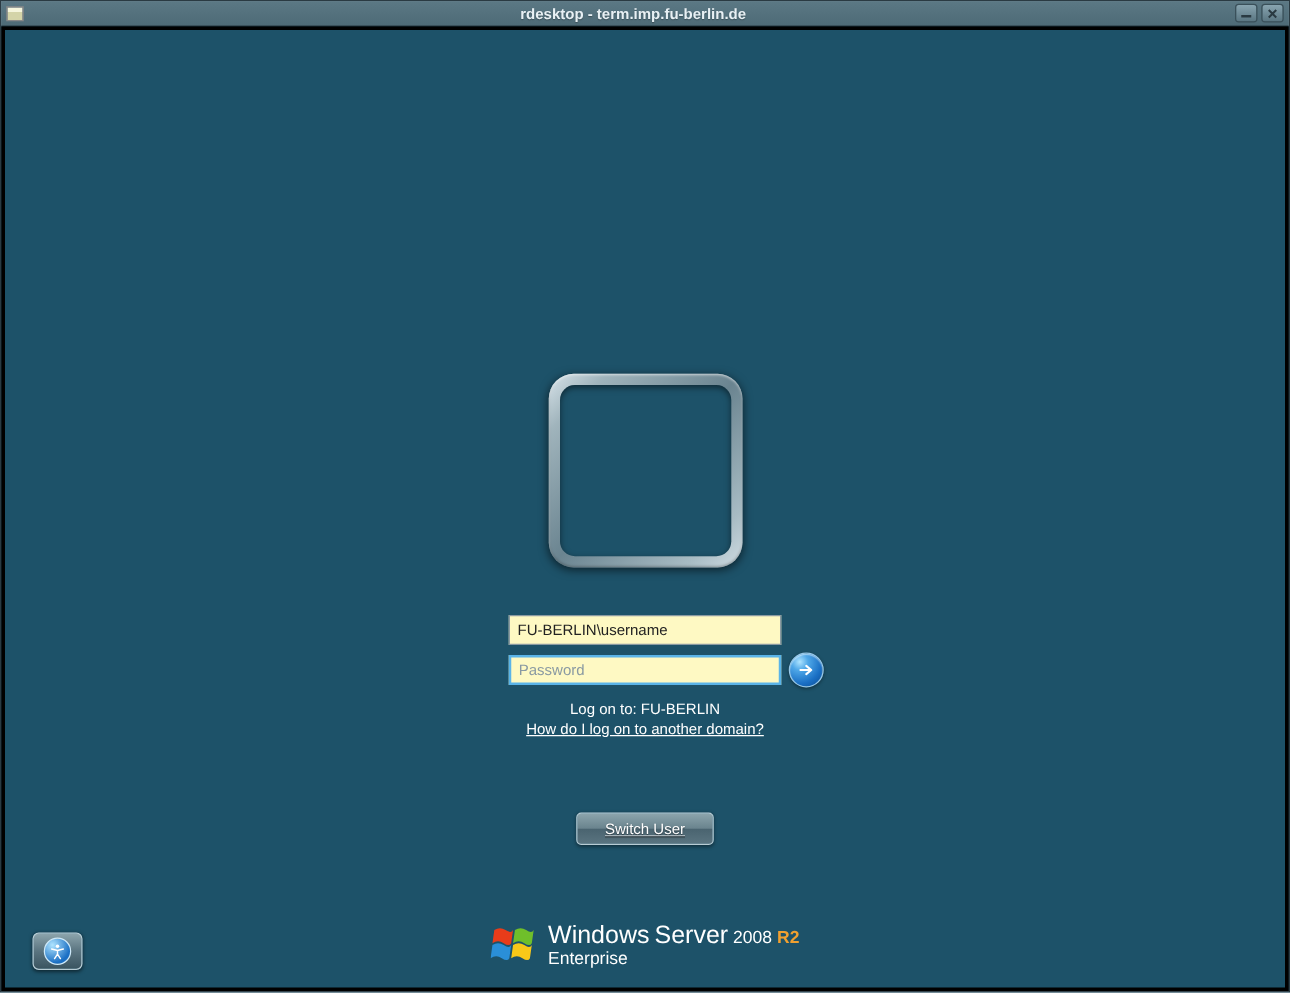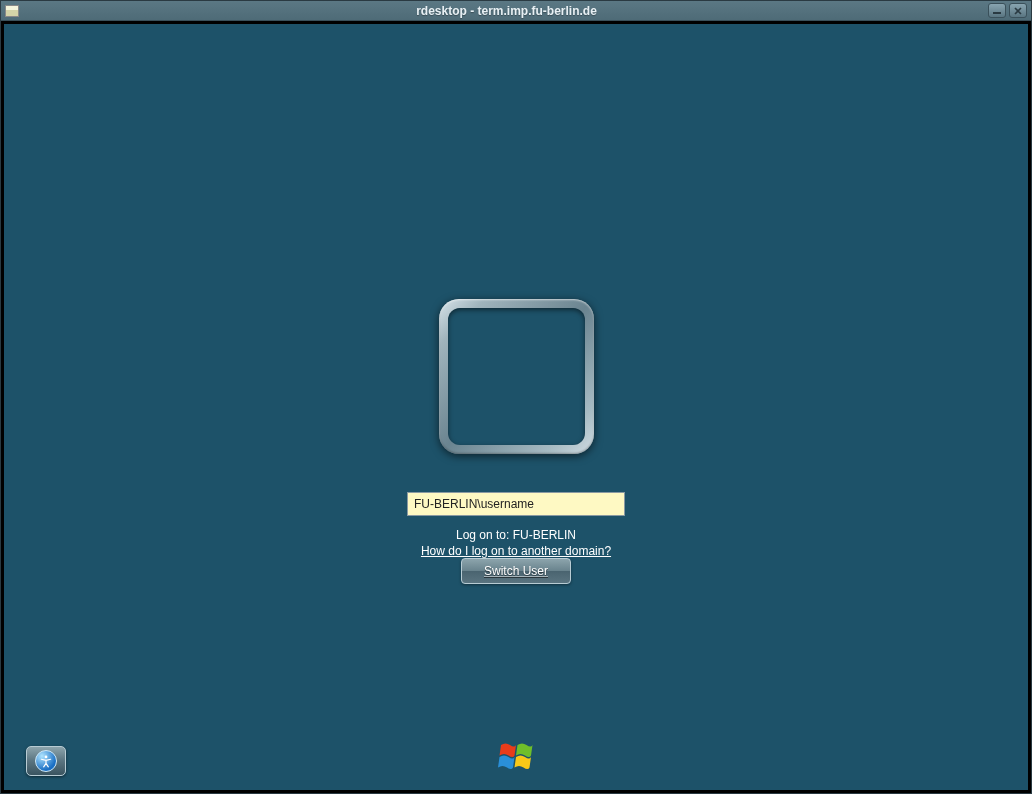--- a/index.html
+++ b/index.html
@@ -93,20 +93,21 @@
       box-shadow: 0 1px 3px rgba(0,0,0,0.4), inset 0 1px 1px rgba(255,255,255,0.5);
       display: flex; align-items: center; justify-content: center;
       cursor: pointer;
     }
     .submit-btn svg { width: 16px; height: 16px; }
     
     .info-line { color: #fff; font-size: 12px; margin-top: 4px; text-align: center; }
     .info-link { color: #fff; font-size: 12px; text-decoration: underline; cursor: pointer; margin-top: 2px; text-align: left; }
     
     .switch-btn {
+      margin-top: 60px;
       width: 110px; height: 26px;
       background: linear-gradient(to bottom, #8ca4ac 0%, #6a848e 48%, #4a6470 52%, #5a7480 100%);
       border: 1px solid #b8ccd4;
       border-radius: 4px;
       color: #fff; font-size: 12px;
       text-shadow: 0 1px 1px rgba(0,0,0,0.5);
       box-shadow: 0 1px 3px rgba(0,0,0,0.4);
       cursor: pointer;
     }
     .switch-btn span { text-decoration: underline; text-decoration-color: rgba(255,255,255,0.5); text-underline-offset: 1px;}
@@ -171,20 +172,28 @@
     <div class="login-area">
 
       <div class="user-picture-frame">
         <div class="user-picture-inner"></div>
       </div>
 
       <div class="field-row">
         <input type="text" class="text-input" value="FU-BERLIN\username" style="">
       </div>
 
+      <div class="field-row">
+        <input type="text" class="text-input password-input" placeholder="Password" style="">
+        <div class="submit-btn">
+          <svg viewBox="0 0 24 24">
+            <path d="M5 12 H16 M12 7 L18 12 L12 17" stroke="#fff" stroke-width="2.5" fill="none" stroke-linecap="round" stroke-linejoin="round"></path>
+          </svg>
+        </div>
+      </div>
 
       <div class="info-line">Log on to: FU-BERLIN</div>
       <div class="info-link">How do I log on to another domain?</div>
 
       <button class="switch-btn">
         <span>Switch User</span>
       </button>
     </div>
 
     <div class="ease-btn">
@@ -196,16 +205,25 @@
       </div>
     </div>
 
     <div class="branding">
       <svg class="win-flag" viewBox="0 0 48 44">
         <path d="M4 6 Q10 2 16 6 Q22 10 24 6 L22 20 Q20 24 14 20 Q8 16 2 20 Z" fill="#e83c1a"></path>
         <path d="M26 6 Q32 2 38 6 Q44 10 46 6 L44 20 Q42 24 36 20 Q30 16 24 20 Z" fill="#6fbf2a"></path>
         <path d="M2 22 Q8 18 14 22 Q20 26 22 22 L20 36 Q18 40 12 36 Q6 32 0 36 Z" fill="#2a8fd8"></path>
         <path d="M24 22 Q30 18 36 22 Q42 26 44 22 L42 36 Q40 40 34 36 Q28 32 22 36 Z" fill="#f8c818"></path>
       </svg>
+      <div class="brand-text">
+        <div class="brand-line1">
+          <span class="brand-windows">Windows</span>
+          <span class="brand-server">Server</span>
+          <span class="brand-year">2008</span>
+          <span class="brand-r2">R2</span>
+        </div>
+        <div class="brand-edition">Enterprise</div>
+      </div>
     </div>
 
   </div>
 </div>
 
 </body></html>

